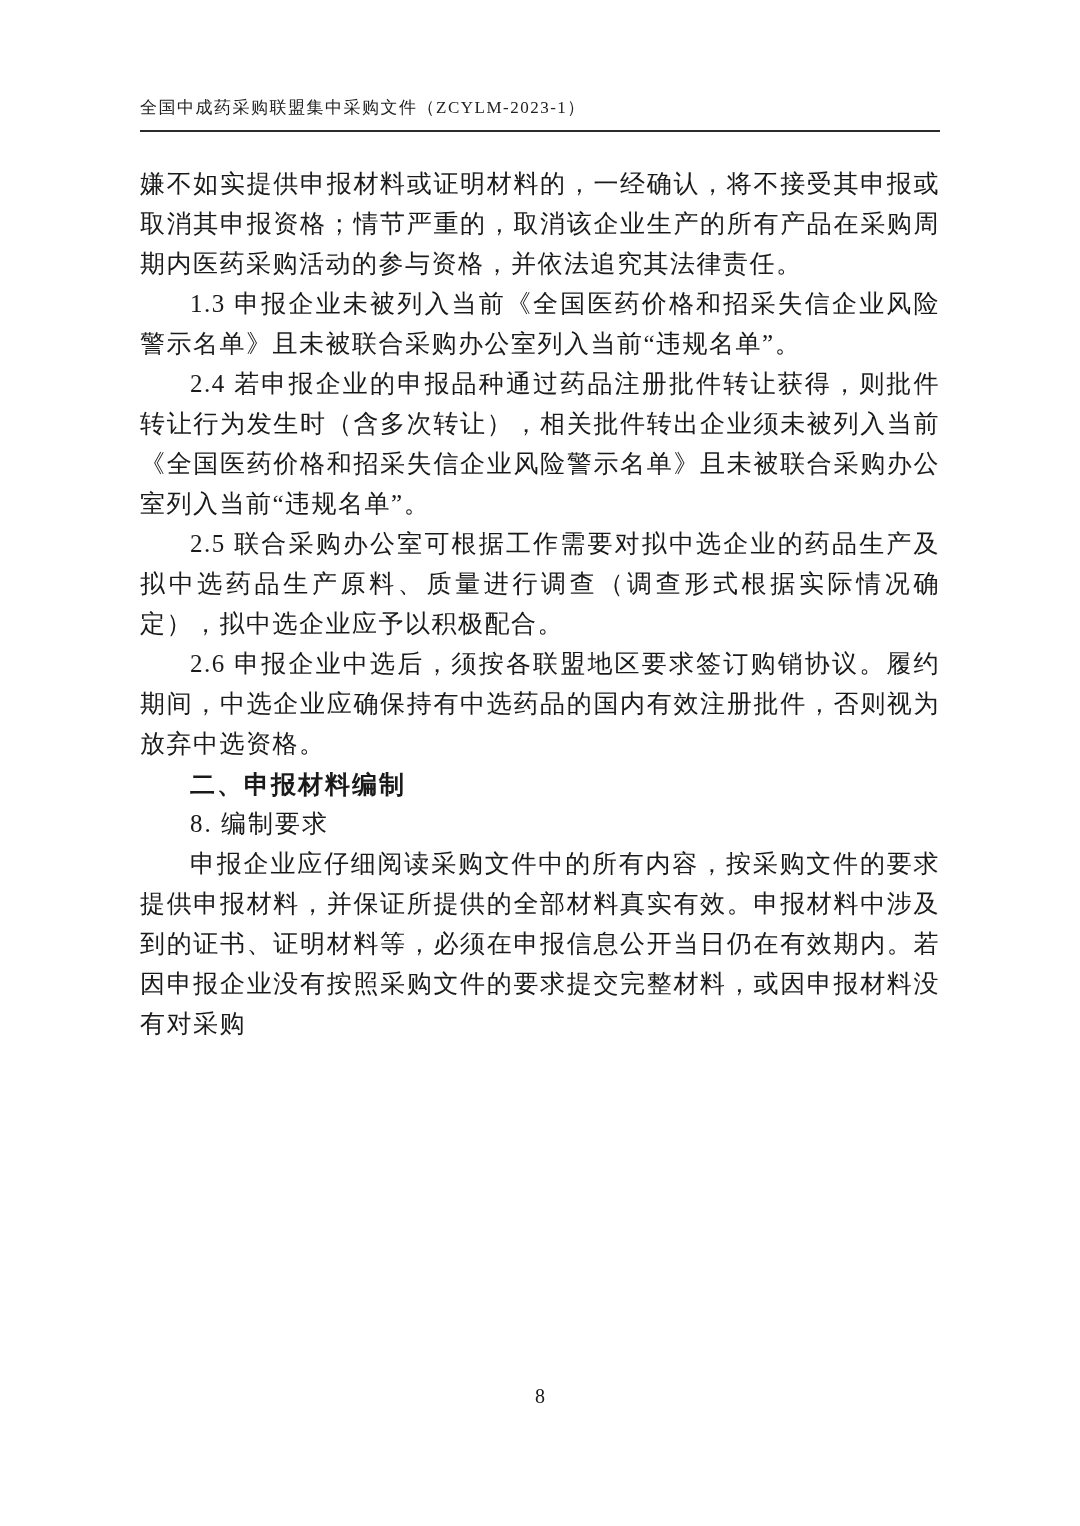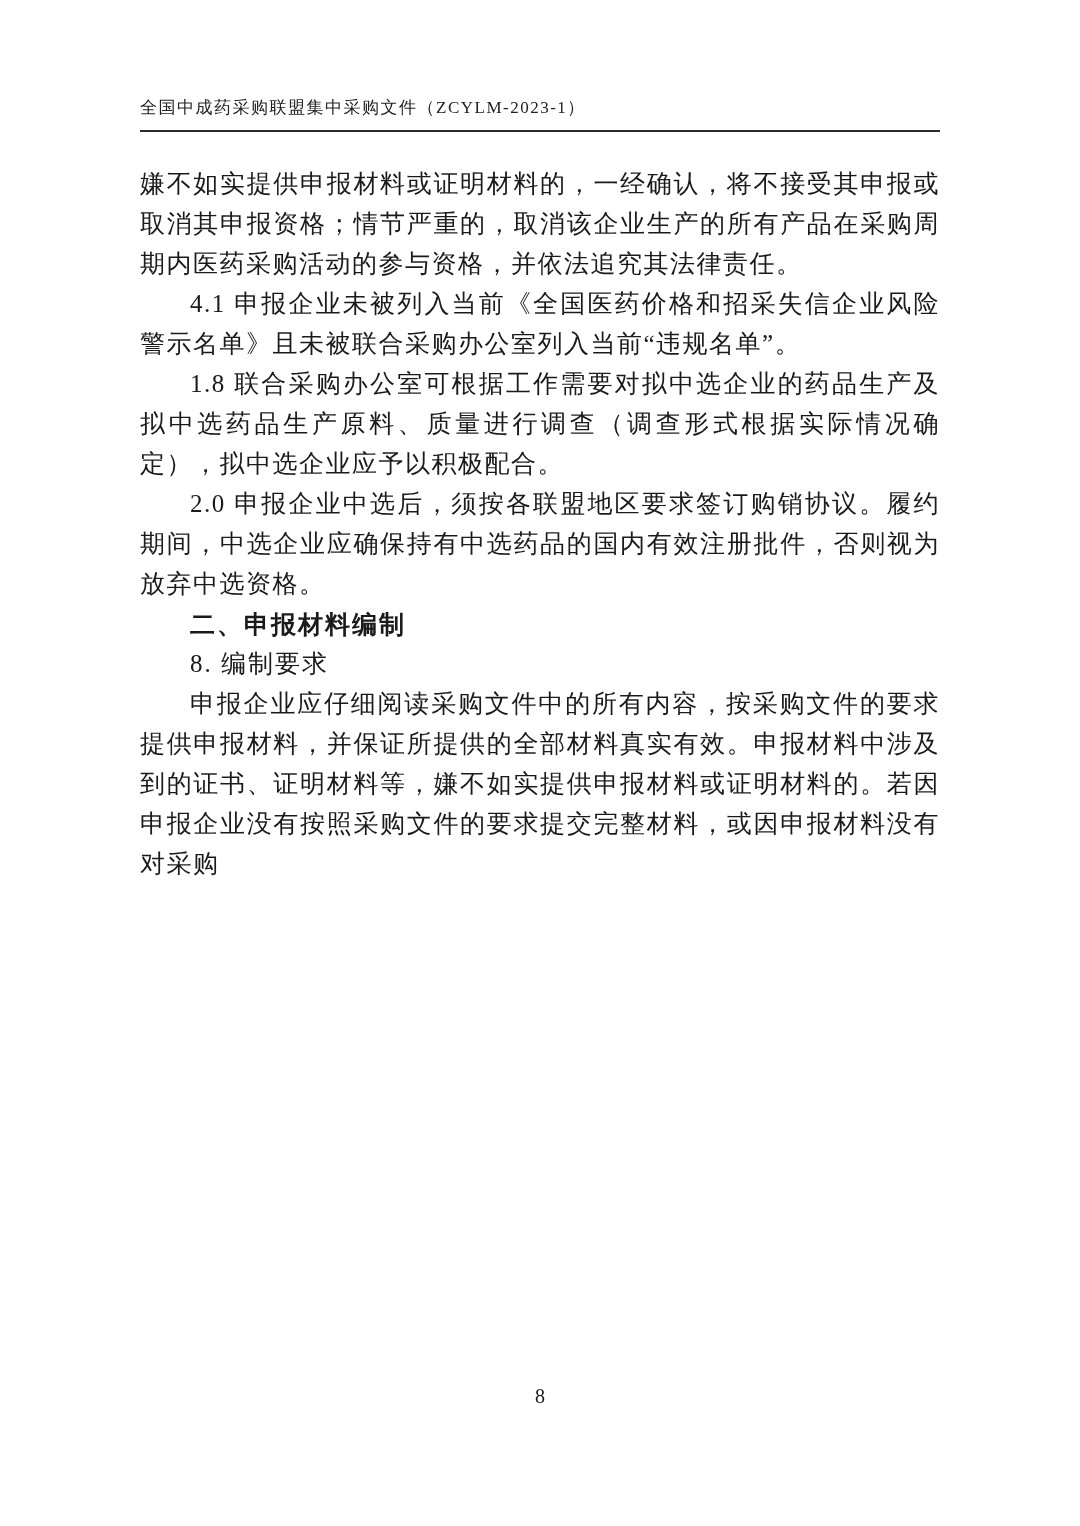--- a/index.html
+++ b/index.html
@@ -70,25 +70,26 @@
 
 <div class="page">
 
   <div class="header">
     <div class="header-text">全国中成药采购联盟集中采购文件（ZCYLM-2023-1）</div>
     <div class="header-rule"></div>
   </div>
 
   <div class="doc-body">
       <p class="para body">嫌不如实提供申报材料或证明材料的，一经确认，将不接受其申报或取消其申报资格；情节严重的，取消该企业生产的所有产品在采购周期内医药采购活动的参与资格，并依法追究其法律责任。</p>
-      <p class="para body indent">4.1 申报企业未被列入当前《全国医药价格和招采失信企业风险警示名单》且未被联合采购办公室列入当前“违规名单”。</p>
-      <p class="para body indent">1.8 联合采购办公室可根据工作需要对拟中选企业的药品生产及拟中选药品生产原料、质量进行调查（调查形式根据实际情况确定），拟中选企业应予以积极配合。</p>
-      <p class="para body indent">2.0 申报企业中选后，须按各联盟地区要求签订购销协议。履约期间，中选企业应确保持有中选药品的国内有效注册批件，否则视为放弃中选资格。</p>
+      <p class="para body indent">1.3 申报企业未被列入当前《全国医药价格和招采失信企业风险警示名单》且未被联合采购办公室列入当前“违规名单”。</p>
+      <p class="para body indent">2.4 若申报企业的申报品种通过药品注册批件转让获得，则批件转让行为发生时（含多次转让），相关批件转出企业须未被列入当前《全国医药价格和招采失信企业风险警示名单》且未被联合采购办公室列入当前“违规名单”。</p>
+      <p class="para body indent">2.5 联合采购办公室可根据工作需要对拟中选企业的药品生产及拟中选药品生产原料、质量进行调查（调查形式根据实际情况确定），拟中选企业应予以积极配合。</p>
+      <p class="para body indent">2.6 申报企业中选后，须按各联盟地区要求签订购销协议。履约期间，中选企业应确保持有中选药品的国内有效注册批件，否则视为放弃中选资格。</p>
       <p class="para heading indent">二、申报材料编制</p>
       <p class="para subheading indent">8. 编制要求</p>
-      <p class="para body indent">申报企业应仔细阅读采购文件中的所有内容，按采购文件的要求提供申报材料，并保证所提供的全部材料真实有效。申报材料中涉及到的证书、证明材料等，嫌不如实提供申报材料或证明材料的。若因申报企业没有按照采购文件的要求提交完整材料，或因申报材料没有对采购</p>
+      <p class="para body indent">申报企业应仔细阅读采购文件中的所有内容，按采购文件的要求提供申报材料，并保证所提供的全部材料真实有效。申报材料中涉及到的证书、证明材料等，必须在申报信息公开当日仍在有效期内。若因申报企业没有按照采购文件的要求提交完整材料，或因申报材料没有对采购</p>
     </div>
 
   <div class="footer">
     <span class="page-number">8</span>
   </div>
 
 </div>
 
 </body></html>

